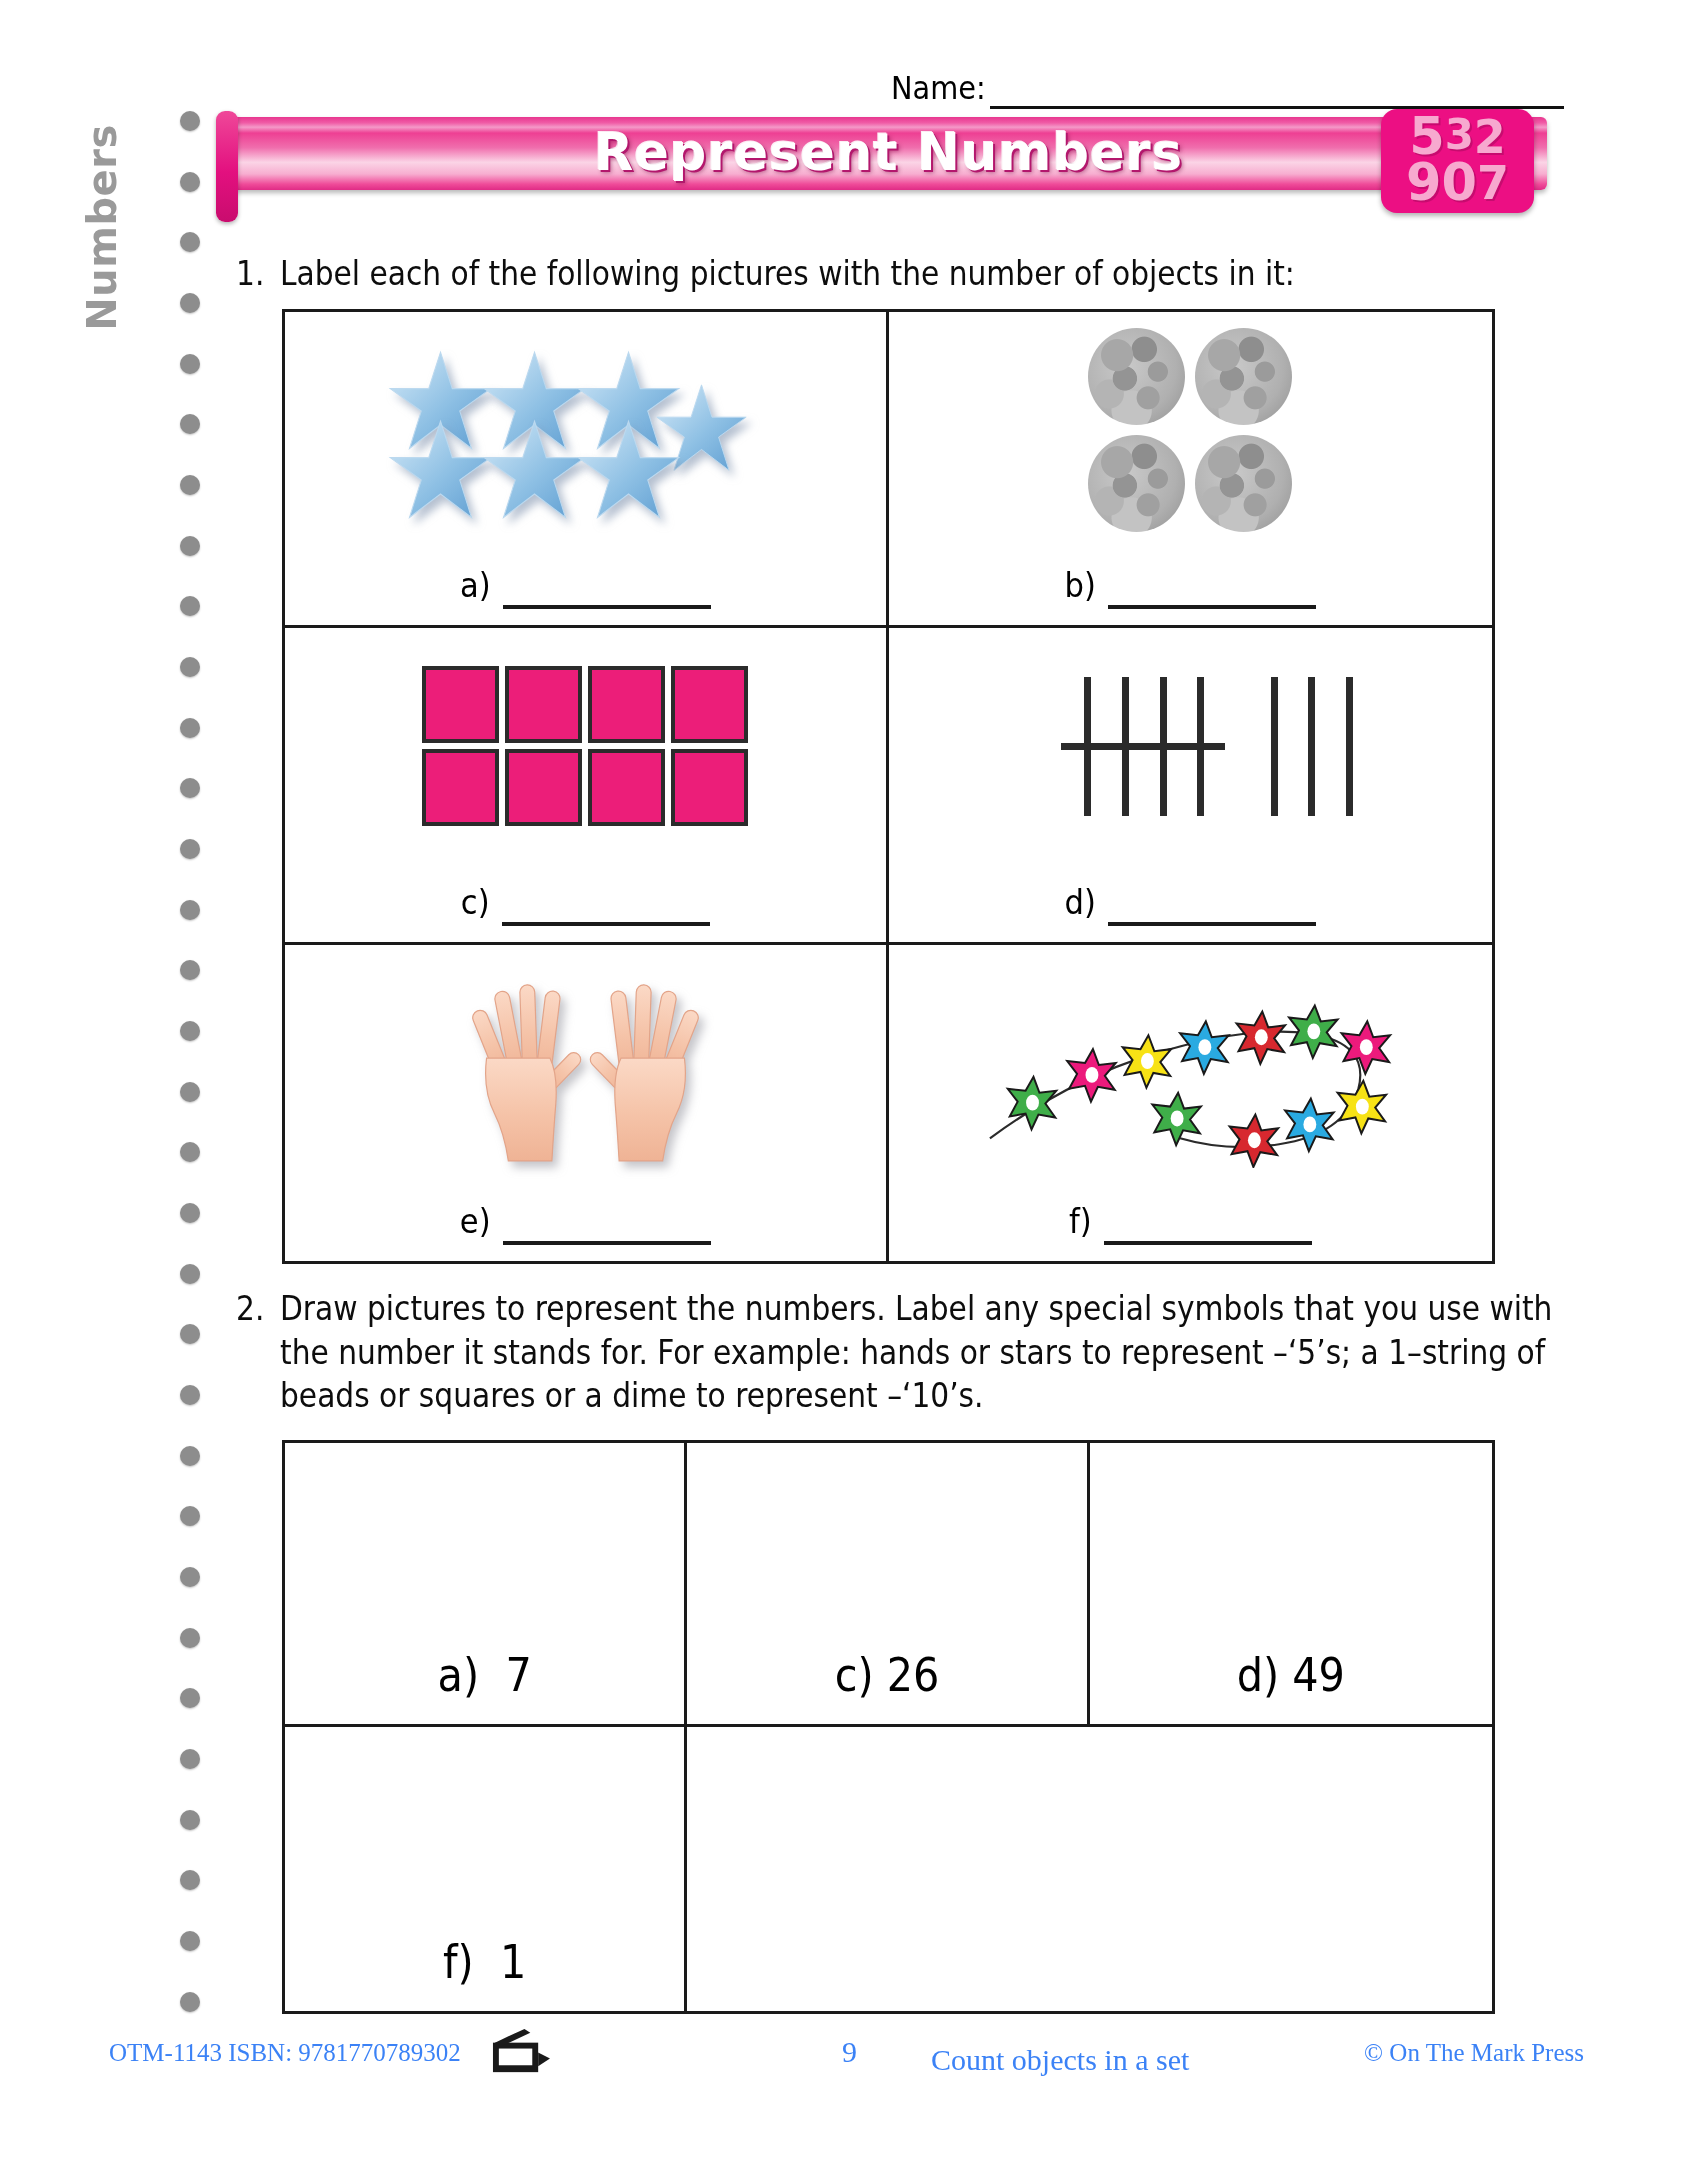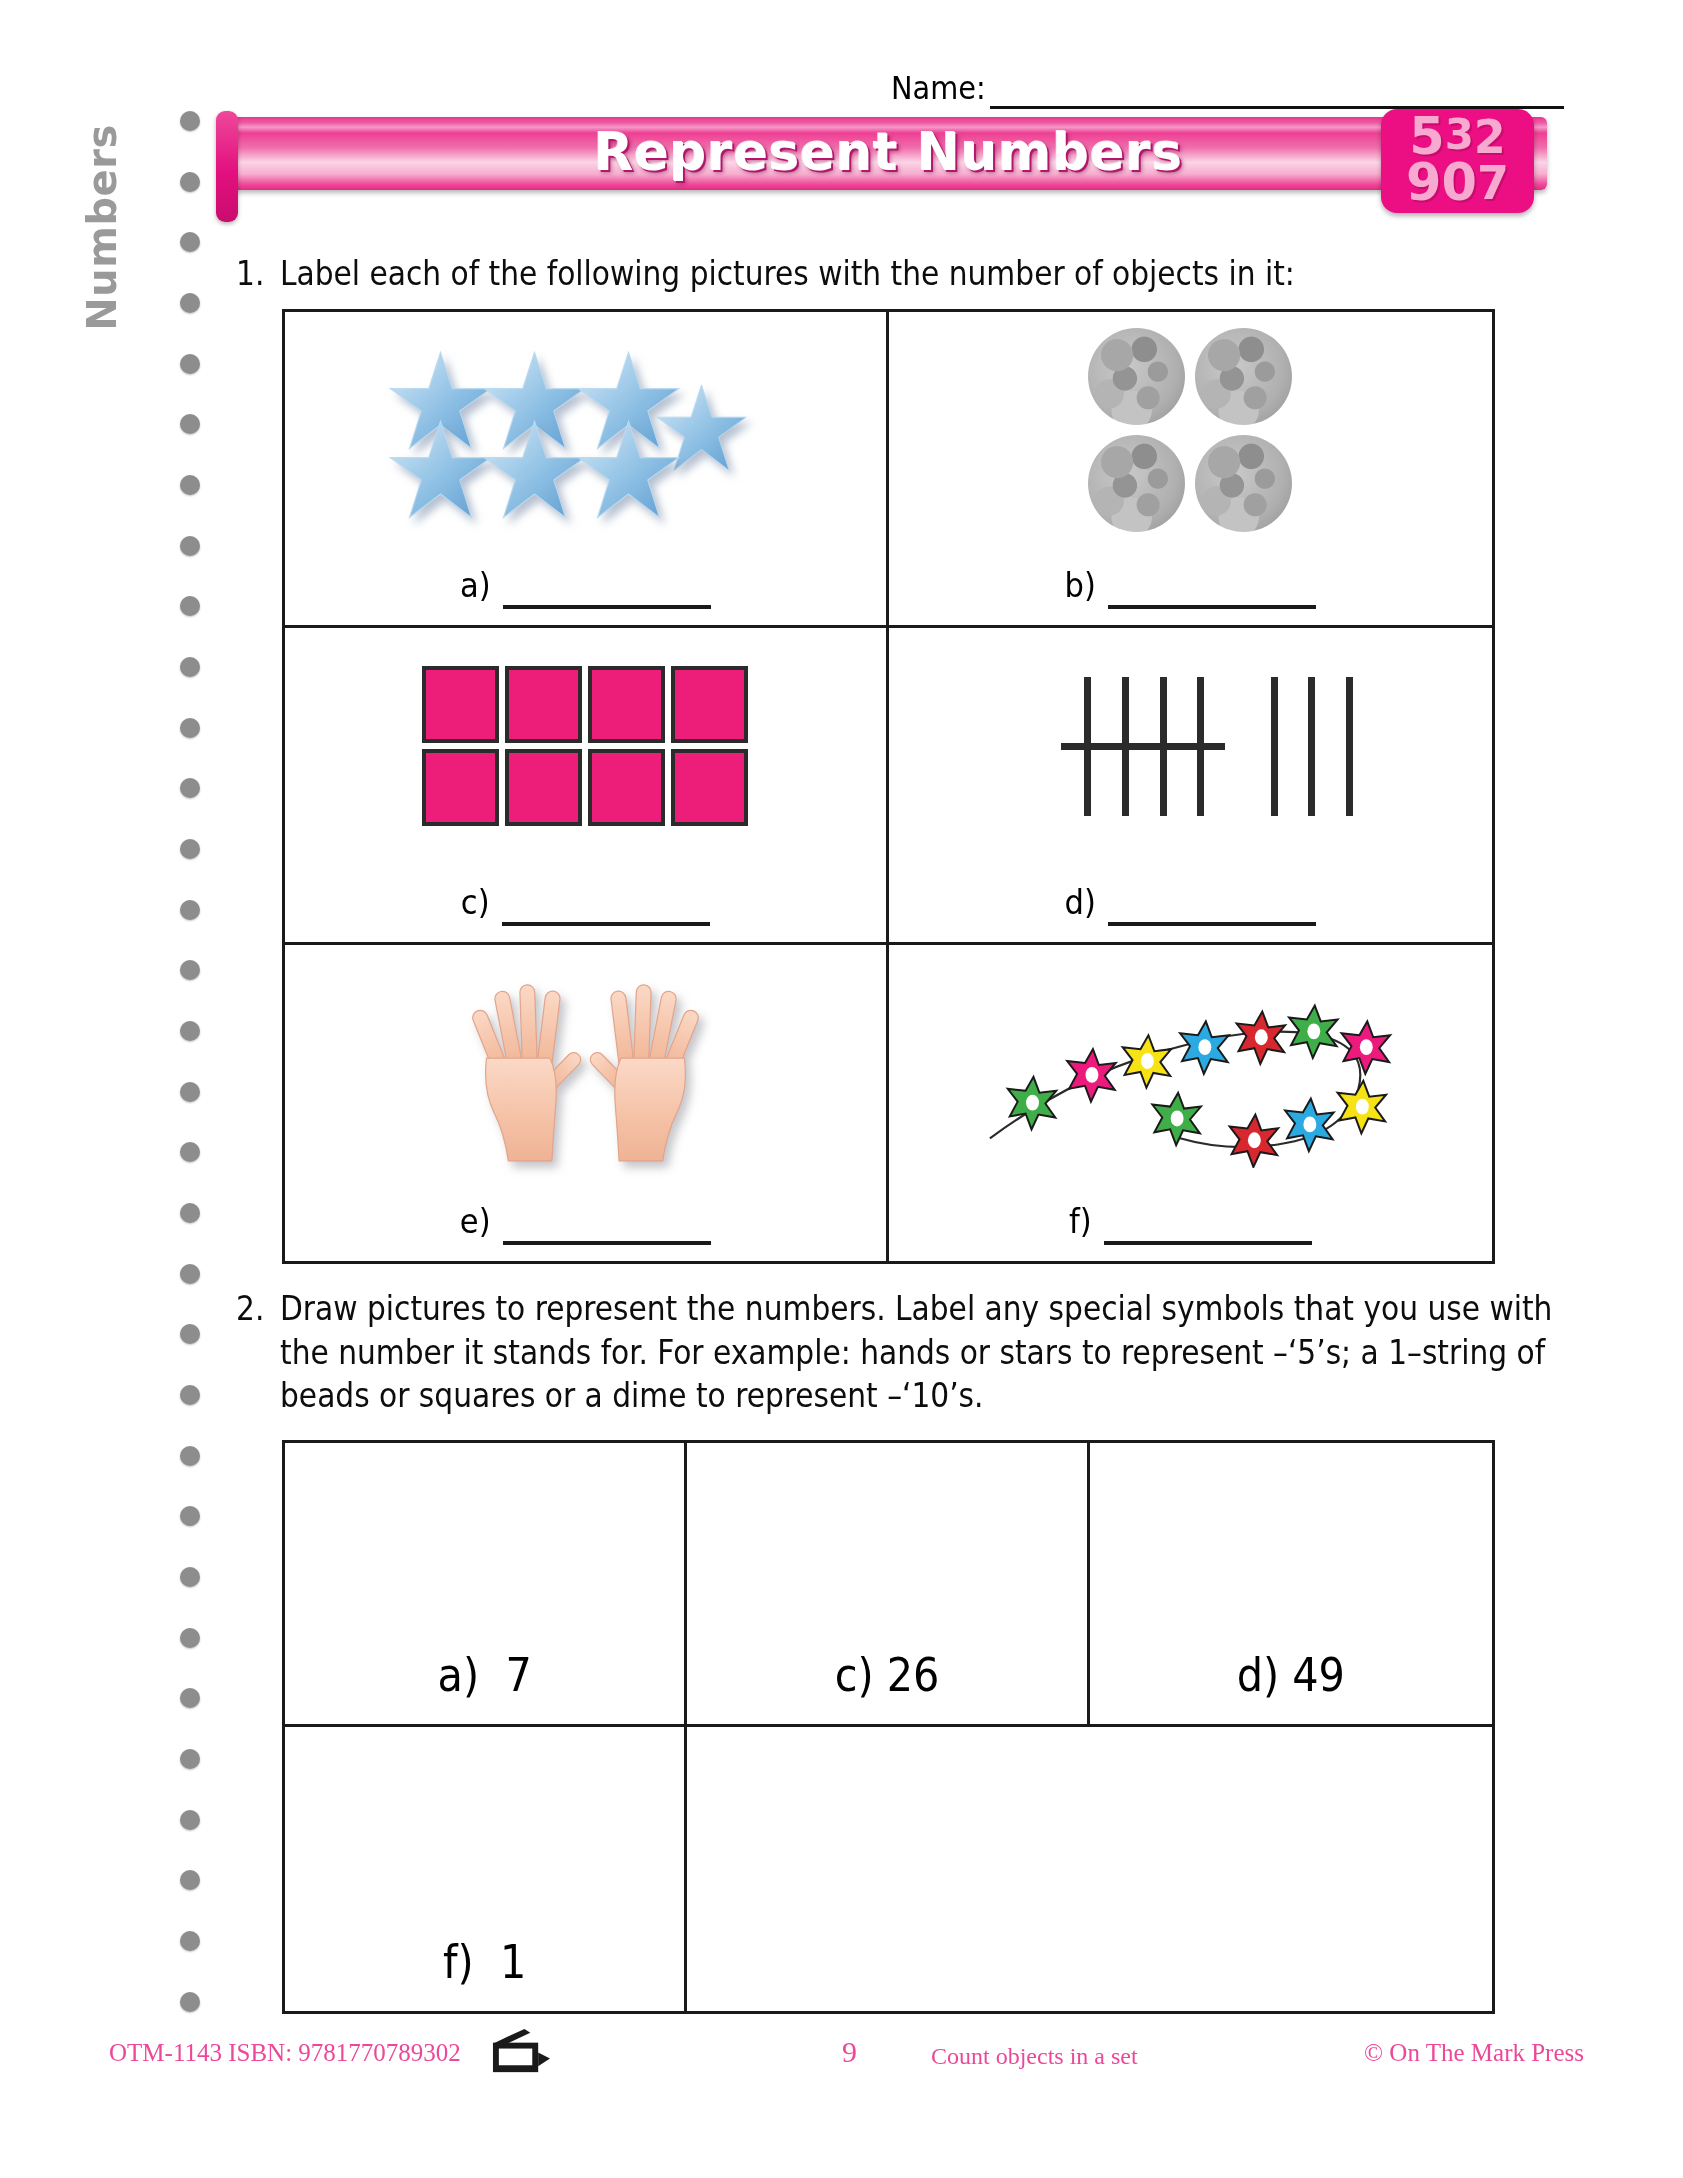--- a/index.html
+++ b/index.html
@@ -342,26 +342,26 @@
 
   
   .footer {
     position: absolute;
     left: 109px;
     top: 2035px;
     width: 1475px;
     height: 40px;
     font-family: "Liberation Serif", serif;
     font-size: 25px;
-    color: #ec4899;
+    color: #3b82f6;
   }
   .f-left  { position: absolute; left: 0;    top: 4px; white-space: nowrap; }
   .f-icon  { position: absolute; left: 376px; top: -12px; }
   .f-page  { position: absolute; left: 733px; top: 0px; font-size: 30px; }
-  .f-cap   { position: absolute; left: 822px; top: 8px; font-size: 24px; }
+  .f-cap   { position: absolute; left: 822px; top: 8px; font-size: 30px; }
   .f-right { position: absolute; right: 0;   top: 4px; white-space: nowrap; }
 </style>
 </head>
 <body>
 
 <div class="page">
 
   <div class="side-tab">Numbers</div>
 
   <div class="binding">

